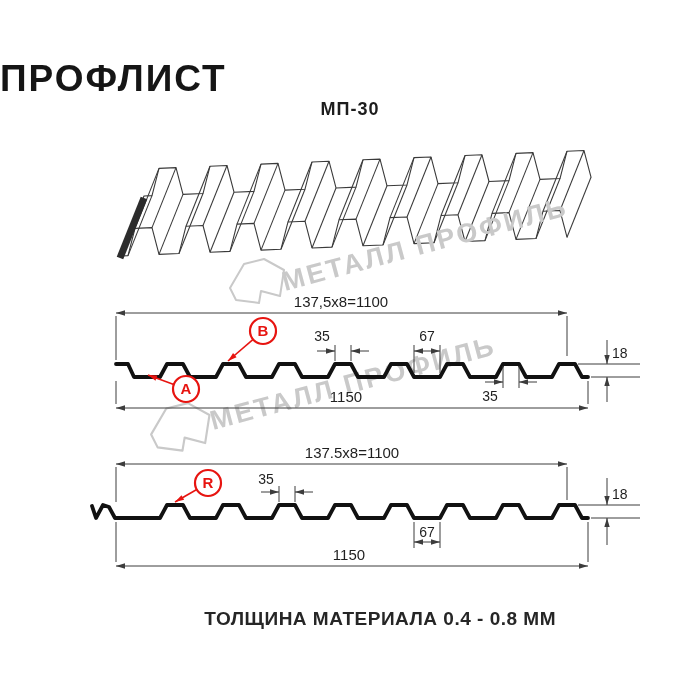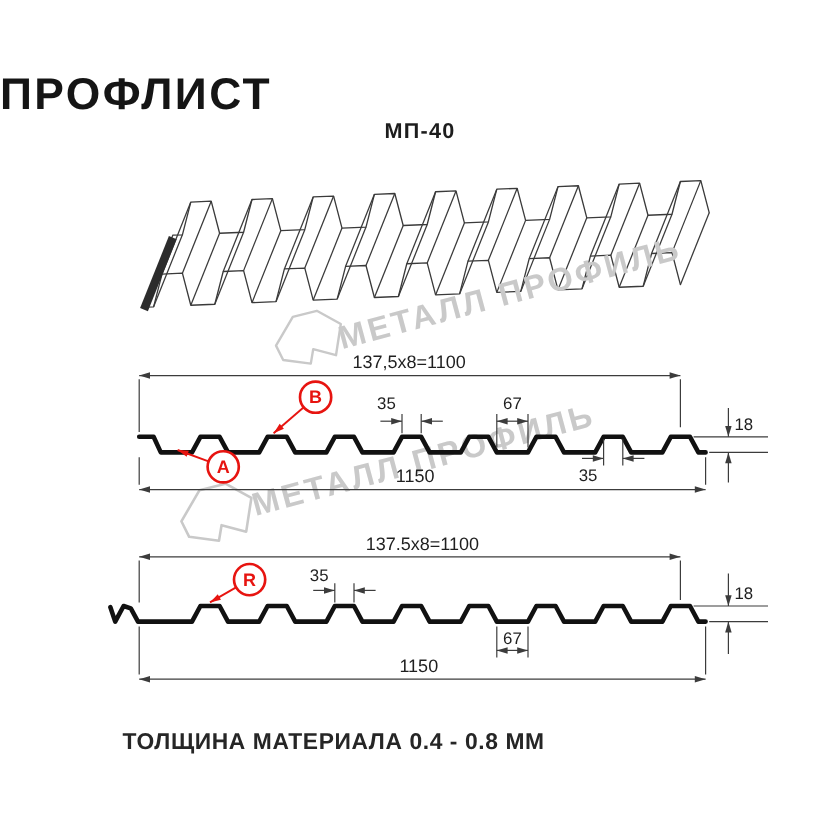--- a/index.html
+++ b/index.html
@@ -2,35 +2,35 @@
 <html><head>
 <meta charset="utf-8">
 <style>
   html,body{margin:0;padding:0;background:#ffffff;}
   .page{position:relative;width:700px;height:700px;background:#fff;overflow:hidden;
         font-family:"Liberation Sans",sans-serif;}
   .title{position:absolute;top:58px;left:0;width:700px;text-align:left;
          font-size:37px;font-weight:bold;letter-spacing:2px;color:#151515;margin:0;}
   .subtitle{position:absolute;top:99px;left:0;width:700px;text-align:center;
          font-size:18px;font-weight:600;letter-spacing:1px;color:#1d1d1d;margin:0;}
-  .footer-note{position:absolute;top:608px;left:0;width:556px;text-align:center;
+  .footer-note{position:absolute;top:608px;left:0;width:556px;text-align:right;
          font-size:19px;font-weight:600;letter-spacing:.5px;color:#262626;margin:0;}
   svg{position:absolute;left:0;top:0;}
   svg text{font-family:"Liberation Sans",sans-serif;fill:#1f1f1f;}
   .dim{font-size:14px;}
   .dimbig{font-size:15px;}
   .wm{font-size:27px;font-weight:bold;fill:#c9c9c9;letter-spacing:2.5px;}
   .lbl{font-size:15px;font-weight:bold;fill:#e71410;}
 </style>
 </head>
 <body>
 
 <div class="page">
   <h1 class="title">ПРОФЛИСТ</h1>
-  <h2 class="subtitle">МП-40</h2>
+  <h2 class="subtitle">МП-30</h2>
 
   <svg id="diagram" width="700" height="700" viewBox="0 0 700 700">
 
     <g id="d3">
         <polygon points="120,256 128,255.664 135,228.37 152,227.656 159,254.362 179,253.522 186,226.228 203,225.514 210,252.22 230,251.38 237,224.086 254,223.372 261,250.078 281,249.238 288,221.944 305,221.23 312,247.936 332,247.096 339,219.802 356,219.088 363,245.794 383,244.954 390,217.66 407,216.946 414,243.652 434,242.812 441,215.518 458,214.804 465,241.51 485,240.67 492,213.376 509,212.662 516,239.368 536,238.528 543,211.234 560,210.52 567,237.226 591,177.226 584,150.52 567,151.234 560,178.528 540,179.368 533,152.662 516,153.376 509,180.67 489,181.51 482,154.804 465,155.518 458,182.812 438,183.652 431,156.946 414,157.66 407,184.954 387,185.794 380,159.088 363,159.802 356,187.096 336,187.936 329,161.23 312,161.944 305,189.238 285,190.078 278,163.372 261,164.086 254,191.38 234,192.22 227,165.514 210,166.228 203,193.522 183,194.362 176,167.656 159,168.37 152,195.664 144,196" fill="#ffffff" stroke="none"></polygon>
         <path d="M120 256 L128 255.664 L135 228.37 L152 227.656 L159 254.362 L179 253.522 L186 226.228 L203 225.514 L210 252.22 L230 251.38 L237 224.086 L254 223.372 L261 250.078 L281 249.238 L288 221.944 L305 221.23 L312 247.936 L332 247.096 L339 219.802 L356 219.088 L363 245.794 L383 244.954 L390 217.66 L407 216.946 L414 243.652 L434 242.812 L441 215.518 L458 214.804 L465 241.51 L485 240.67 L492 213.376 L509 212.662 L516 239.368 L536 238.528 L543 211.234 L560 210.52 L567 237.226" stroke="#3a3a3a" stroke-width="1.1" fill="none" stroke-linejoin="round" stroke-linecap="round"></path>
         <path d="M144 196 L152 195.664 L159 168.37 L176 167.656 L183 194.362 L203 193.522 L210 166.228 L227 165.514 L234 192.22 L254 191.38 L261 164.086 L278 163.372 L285 190.078 L305 189.238 L312 161.944 L329 161.23 L336 187.936 L356 187.096 L363 159.802 L380 159.088 L387 185.794 L407 184.954 L414 157.66 L431 156.946 L438 183.652 L458 182.812 L465 155.518 L482 154.804 L489 181.51 L509 180.67 L516 153.376 L533 152.662 L540 179.368 L560 178.528 L567 151.234 L584 150.52 L591 177.226" stroke="#3a3a3a" stroke-width="1.1" fill="none" stroke-linejoin="round" stroke-linecap="round"></path>
         <line x1="120" y1="256" x2="144" y2="196" stroke="#3a3a3a" stroke-width="1.05"></line>
         <line x1="128" y1="255.664" x2="152" y2="195.664" stroke="#3a3a3a" stroke-width="1.05"></line>
         <line x1="135" y1="228.37" x2="159" y2="168.37" stroke="#3a3a3a" stroke-width="1.05"></line>

